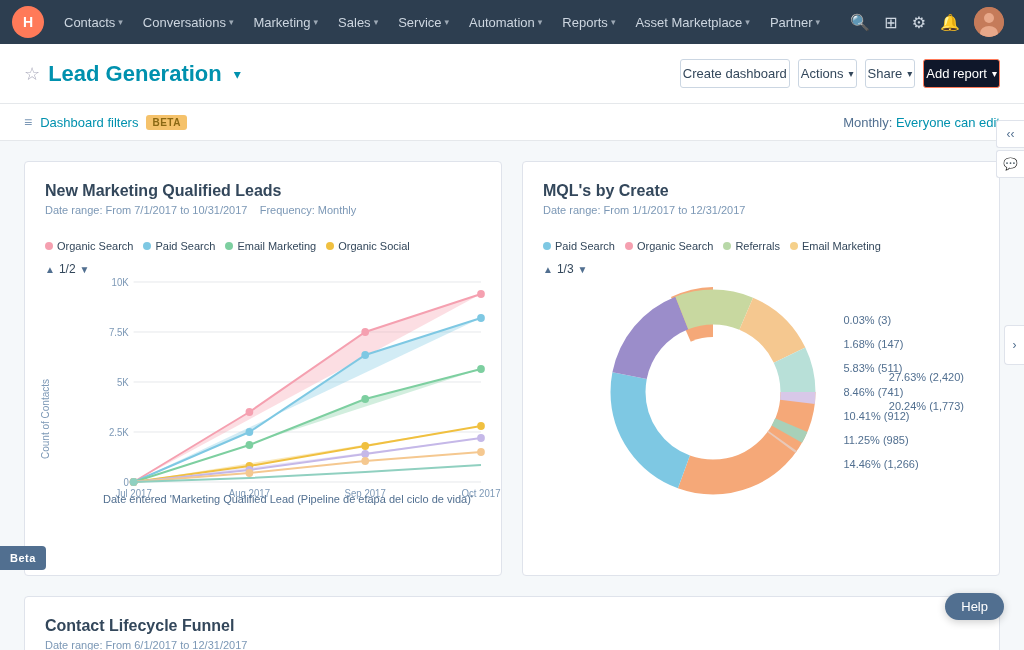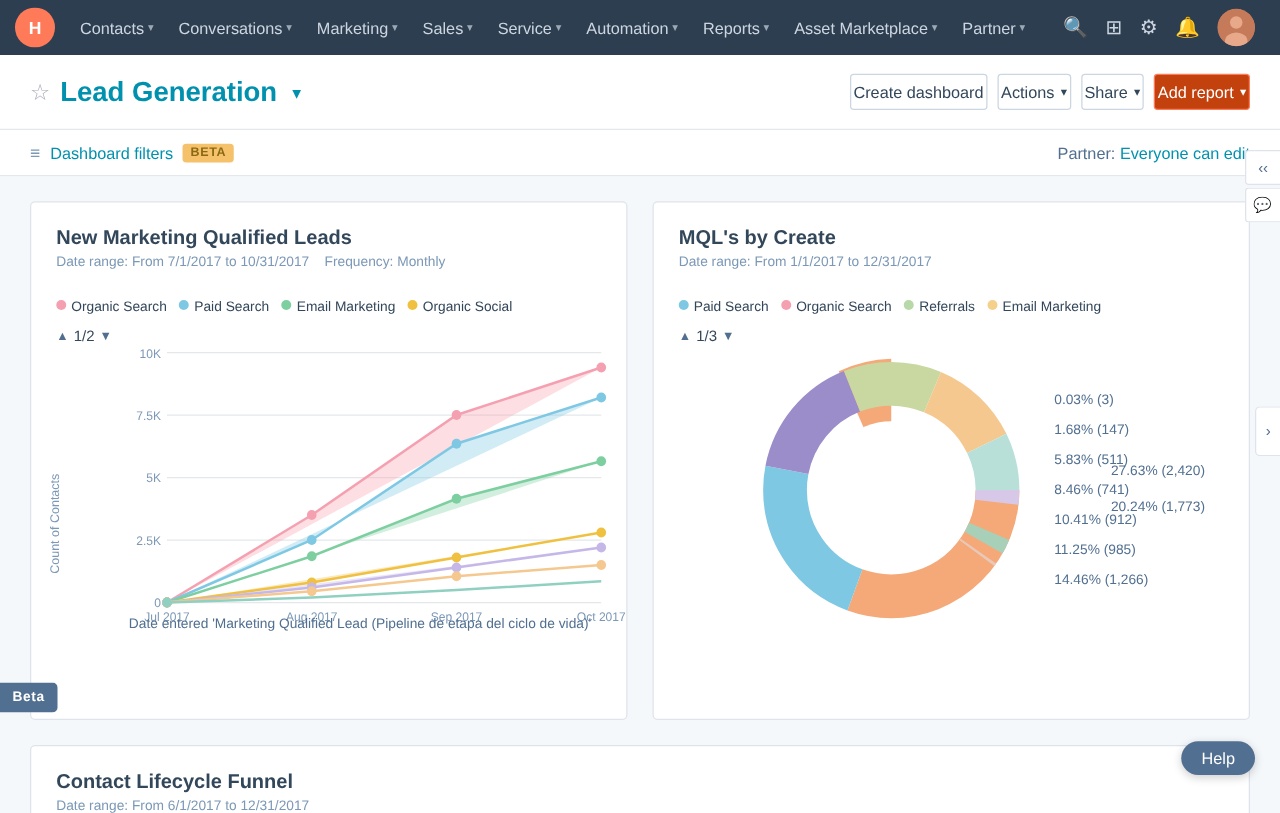--- a/index.html
+++ b/index.html
@@ -51,21 +51,21 @@
       justify-content: space-between;
     }
     .page-title-wrap { display: flex; align-items: center; gap: 8px; }
     .star-icon { color: #aab; font-size: 18px; cursor: pointer; }
     .page-title { color: #0091ae; font-size: 22px; font-weight: 600; }
     .title-caret { color: #0091ae; font-size: 14px; cursor: pointer; margin-left: 4px; }
     .header-actions { display: flex; align-items: center; gap: 8px; }
     .btn { border-radius: 3px; padding: 6px 2px; font-size: 13px; cursor: pointer; font-weight: 500; display: flex; align-items: center; gap: 5px; border: 1px solid transparent; white-space: nowrap; }
     .btn-outline { background: #fff; border-color: #cbd6e2; color: #33475b; }
     .btn-default { background: #fff; border-color: #cbd6e2; color: #33475b; }
-    .btn-orange { background: #c2410c; border-color: #ff7a59; color: #fff; }
+    .btn-orange { background: #0f172a; border-color: #ff7a59; color: #fff; }
     .btn-caret { font-size: 10px; }
 
     
     .filters-bar {
       background: #fff;
       border-bottom: 1px solid #e5e8eb;
       padding: 10px 24px;
       display: flex;
       align-items: center;
       justify-content: space-between;
@@ -81,21 +81,21 @@
     .main-content { padding: 20px 24px; display: flex; flex-direction: column; gap: 20px; }
 
     
     .charts-row { display: grid; grid-template-columns: 1fr 1fr; gap: 20px; }
 
     
     .card { background: #fff; border: 1px solid #dfe3eb; border-radius: 4px; padding: 20px; }
     .card-title { font-size: 16px; font-weight: 600; color: #33475b; margin-bottom: 4px; }
     .card-date { font-size: 11px; color: #7c98b6; margin-bottom: 24px; }
     .legend { display: flex; flex-wrap: wrap; gap: 10px; margin-bottom: 10px; align-items: center; }
-    .legend-item { display: flex; gap: 4px; font-size: 11px; color: #33475b; }
+    .legend-item { display: flex; align-items: center; gap: 4px; font-size: 11px; color: #33475b; }
     .legend-dot { width: 8px; height: 8px; border-radius: 50%; flex-shrink: 0; }
     .pagination-ctrl { display: flex; align-items: center; gap: 4px; font-size: 12px; color: #33475b; margin-bottom: 6px; }
     .pagination-ctrl .arr { cursor: pointer; color: #516f90; font-size: 10px; }
 
     
     .chart-area { position: relative; }
     .y-axis-label {
       position: absolute;
       left: -40px;
       top: 50%;
@@ -259,21 +259,21 @@
   </div>
 </div>
 
 <div class="filters-bar">
   <div class="filters-left">
     <span class="filter-icon">≡</span>
     <span class="filter-label">Dashboard filters</span>
     <span class="beta-badge">BETA</span>
   </div>
   <div>
-    <span class="assigned-text">Partner:</span>
+    <span class="assigned-text">Monthly:</span>
     <span class="assigned-link">Everyone can edit</span>
   </div>
 </div>
 
 <div class="main-content">
 
   <div class="charts-row">
 
     <div class="card">
       <div class="card-title">New Marketing Qualified Leads</div>

